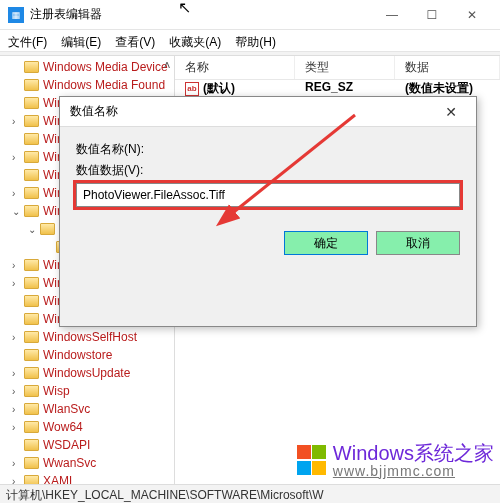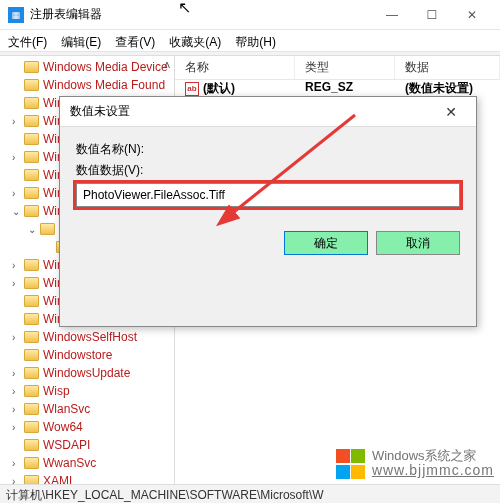--- a/index.html
+++ b/index.html
@@ -50,21 +50,21 @@
     .dlg-btn.default { border:1px solid #0078d7; }
     
     
     .arrow-svg { position:absolute; left: 200px; top: 105px; pointer-events:none; }
     
     
     .watermark { position:absolute; right:6px; bottom:24px; display:flex; align-items:center; gap:6px; }
     .wm-logo { display:flex; gap:1px; flex-wrap:wrap; width:30px;height:30px;}
     .wm-logo div{width:14px;height:14px;}
     .wm-text { display:flex;flex-direction:column;line-height:1.1;}
-    .wm-text .big{font-size:13px;color:#737373;}
+    .wm-text .big{font-size:20px;color:#6d28d9;}
     .wm-text .small{font-size:14px;color:#777;letter-spacing:1px;text-decoration:underline;}
     
     .cursor { position:absolute; left:178px; top:-2px; font-size:16px; color:#000; pointer-events:none;}
   </style>
 </head>
 <body>
 
 <div class="titlebar">
   <div class="app-icon">▦</div>
   <div class="title">注册表编辑器</div>
@@ -227,21 +227,21 @@
     </div>
   </div>
 </div>
 
 <div class="statusbar">
   <span>计算机\HKEY_LOCAL_MACHINE\SOFTWARE\Microsoft\W</span>
 </div>
 
 <div class="dialog">
   <div class="dlg-title">
-    <span class="t">数值未设置</span>
+    <span class="t">数值名称</span>
     <span class="dlg-close">✕</span>
   </div>
   <div class="dlg-body">
     <div class="dlg-label">数值名称(N):</div>
     <div class="dlg-label">数值数据(V):</div>
     <input class="dlg-input highlight" value="PhotoViewer.FileAssoc.Tiff" style="">
     <div class="dlg-buttons">
       <div class="dlg-btn default">确定</div>
       <div class="dlg-btn">取消</div>
     </div>

